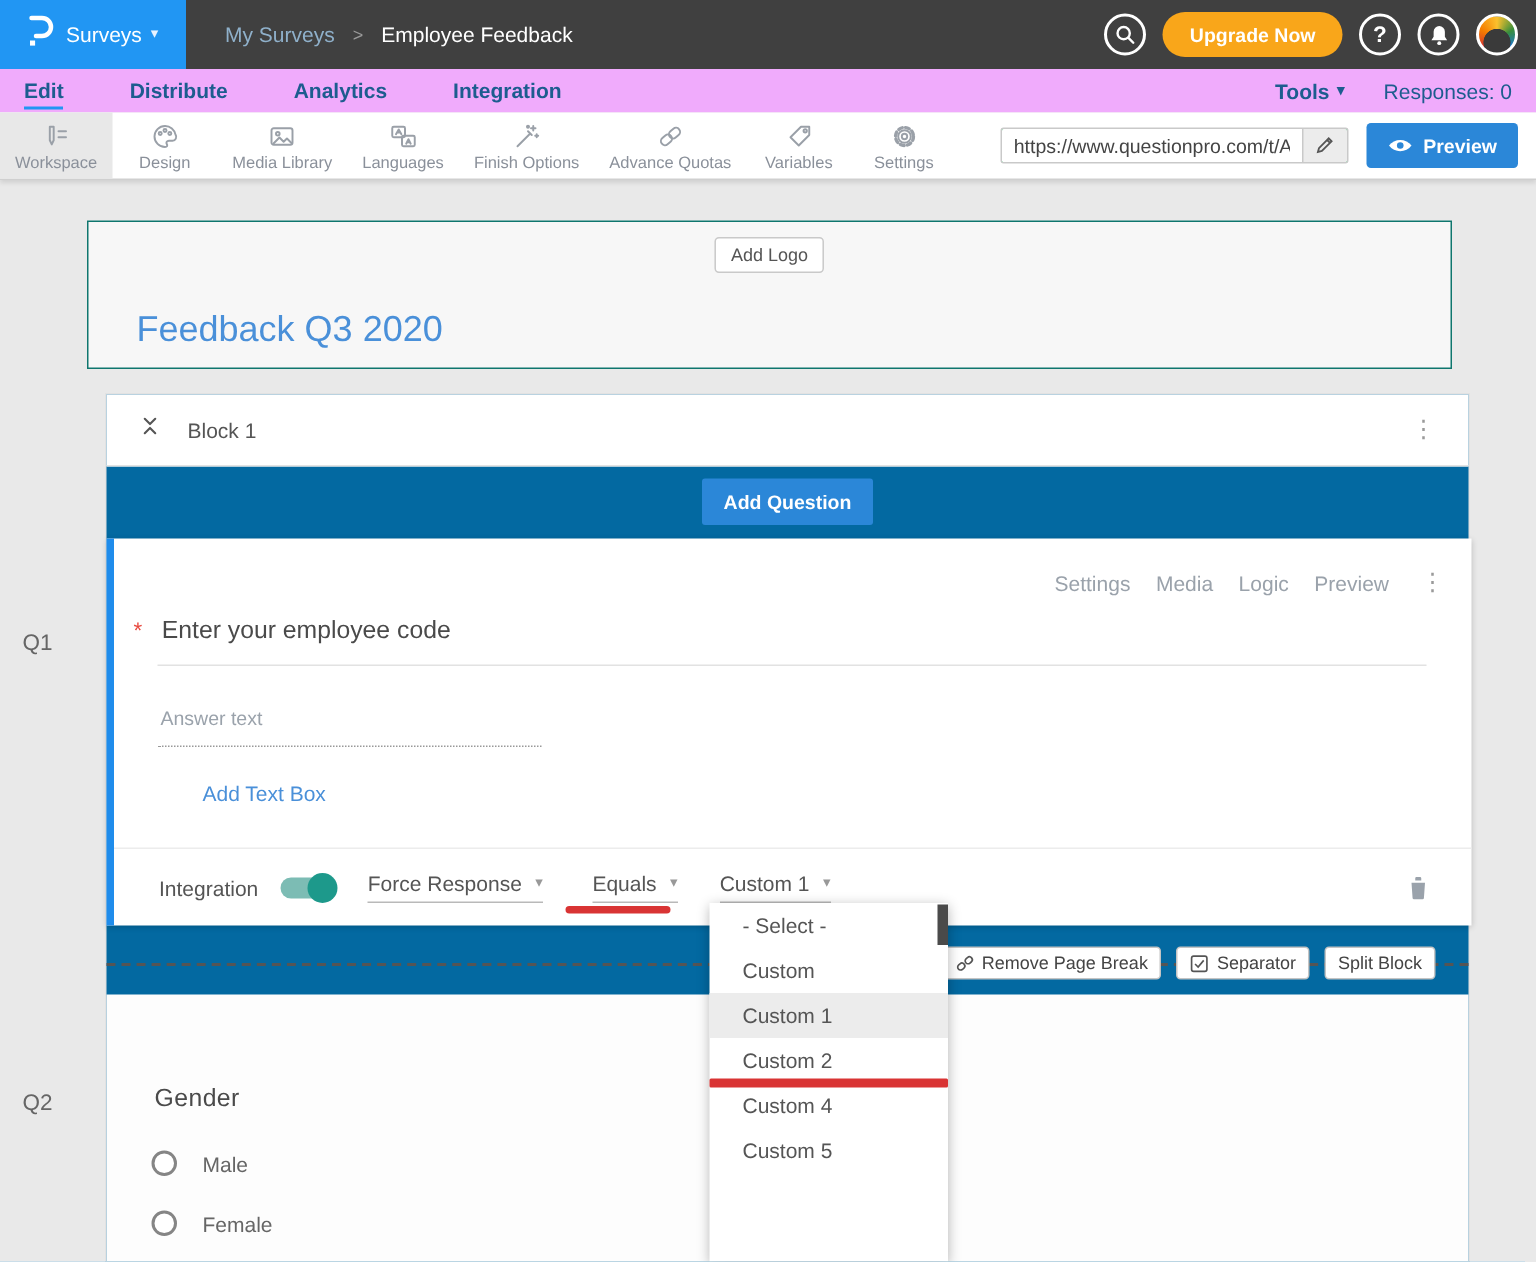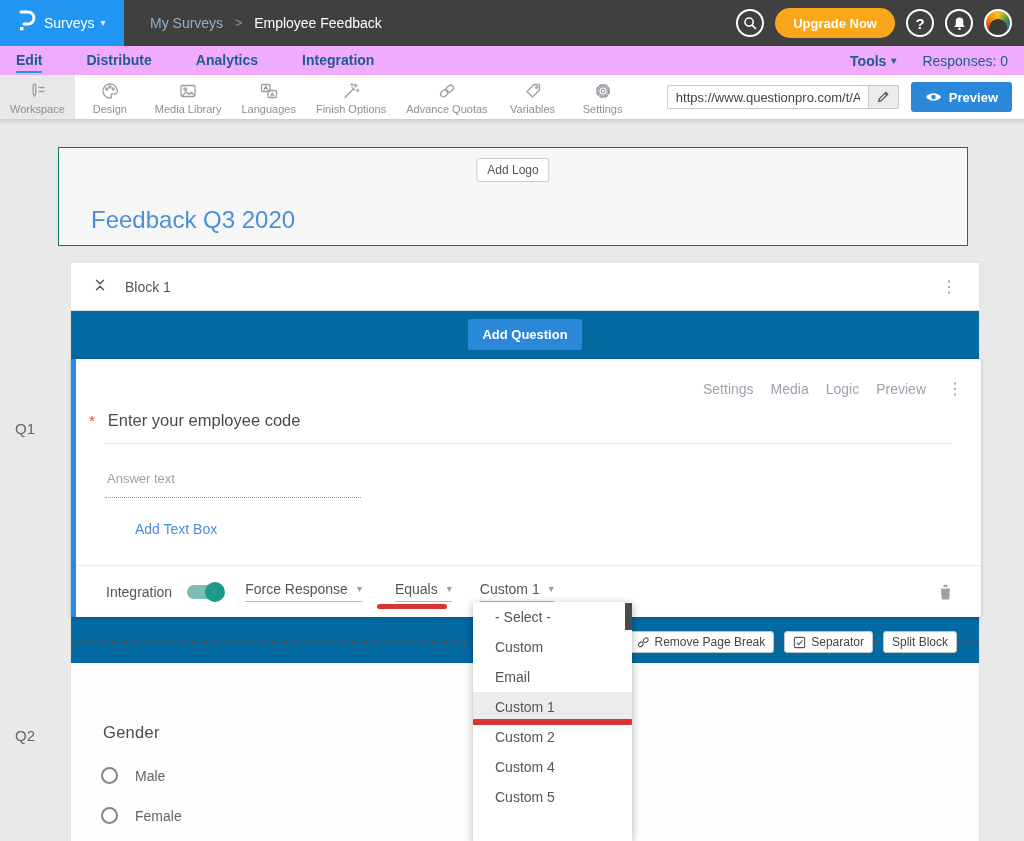--- a/index.html
+++ b/index.html
@@ -356,21 +356,20 @@
         <span class="radio-label">Female</span>
       </div>
     </div>
   </div>
 
   <div class="equals-redline"></div>
 
   <div class="dropdown">
     <div class="dd-option">- Select -</div>
     <div class="dd-option">Custom</div>
-    <div class="dd-option">Email</div>
     <div class="dd-option highlighted">Custom 1</div>
     <div class="dd-option">Custom 2</div>
     <div class="dd-option">Custom 4</div>
     <div class="dd-option">Custom 5</div>
     <div class="dd-redline"></div>
     <div class="dd-scrollthumb"></div>
   </div>
 
 </div>
 

